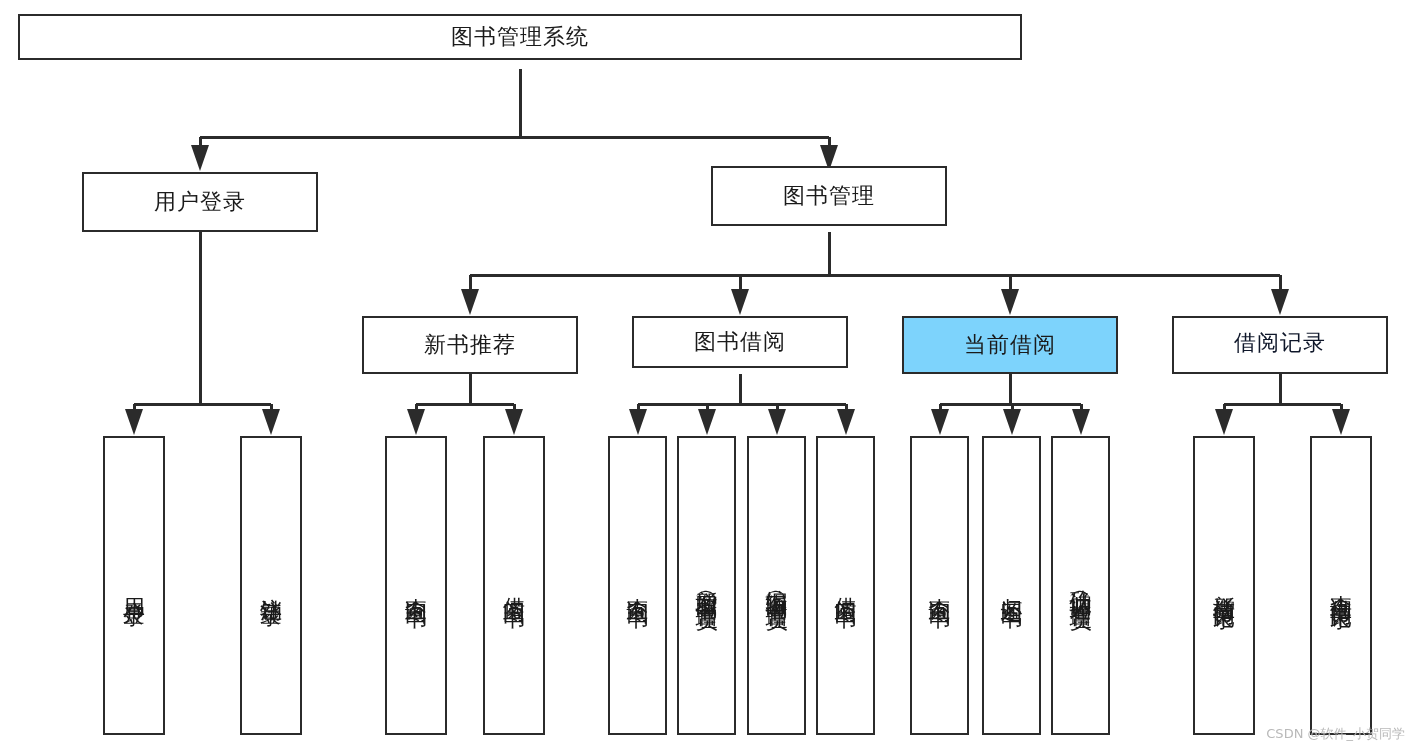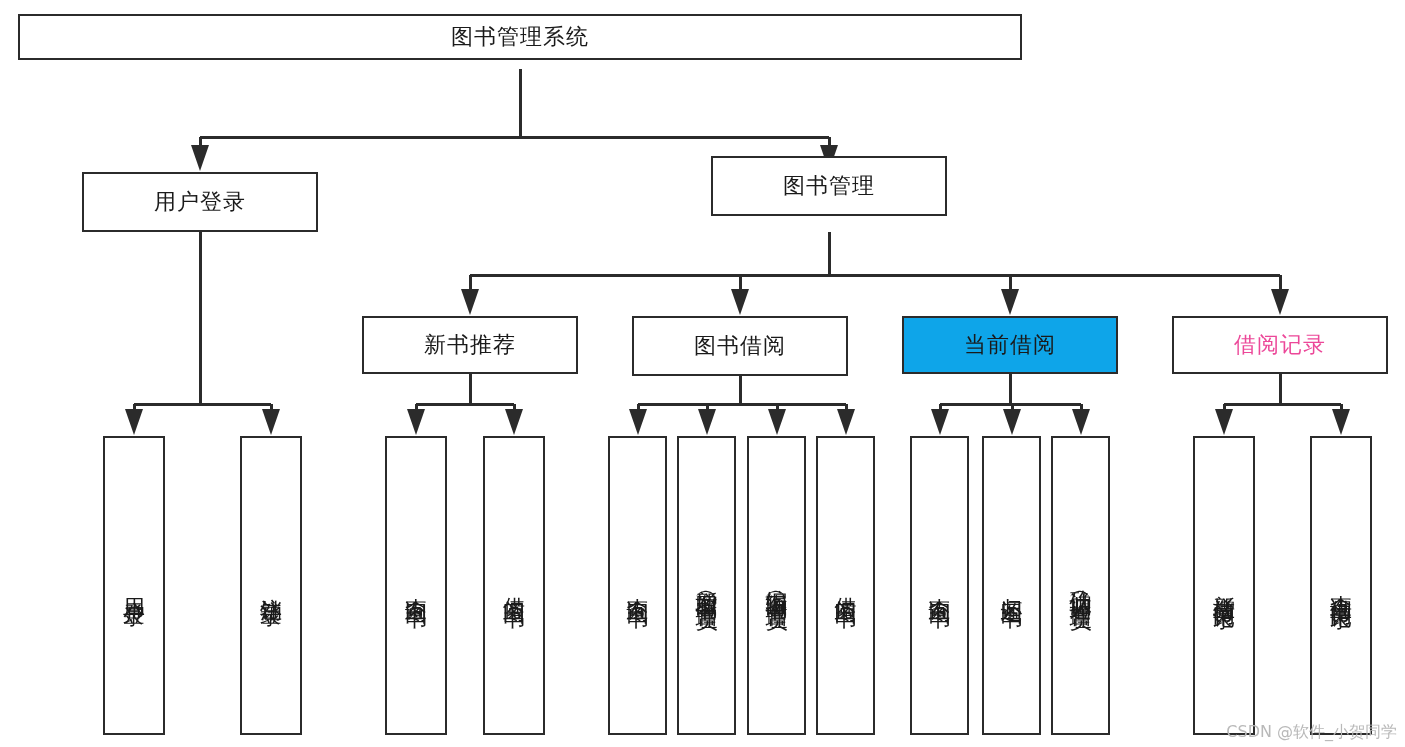--- a/index.html
+++ b/index.html
@@ -53,23 +53,23 @@
   #connector-layer {
     position: absolute;
     left: 0;
     top: 0;
     width: 1405px;
     height: 747px;
     pointer-events: none;
   }
   #watermark {
     position: absolute;
-    right: 8px;
+    right: 0;
     bottom: 4px;
-    font-size: 16px;
+    font-size: 13px;
     color: #b9b9b9;
     white-space: nowrap;
     user-select: none;
   }
 </style>
 </head>
 <body>
 
 <div id="diagram-root">
 
@@ -128,34 +128,34 @@
       <polygon points="1332,409 1350,409 1341,435" fill="#2b2b2b"></polygon>
     </svg>
 
   <div id="node-layer">
       <div class="node-box root" style="left: 18px; top: 14px; width: 1004px; height: 46px; border-color: rgb(43, 43, 43); background: rgb(255, 255, 255);">
         <span class="node-label" style="color: rgb(26, 26, 26);">图书管理系统</span>
       </div>
       <div class="node-box level2" style="left: 82px; top: 172px; width: 236px; height: 60px; border-color: rgb(43, 43, 43); background: rgb(255, 255, 255);">
         <span class="node-label" style="color: rgb(26, 26, 26);">用户登录</span>
       </div>
-      <div class="node-box level2" style="left: 711px; top: 156px; width: 236px; height: 60px; border-color: rgb(43, 43, 43); background: rgb(255, 255, 255);">
+      <div class="node-box level2" style="left: 711px; top: 166px; width: 236px; height: 60px; border-color: rgb(43, 43, 43); background: rgb(255, 255, 255);">
         <span class="node-label" style="color: rgb(26, 26, 26);">图书管理</span>
       </div>
       <div class="node-box level3" style="left: 362px; top: 316px; width: 216px; height: 58px; border-color: rgb(43, 43, 43); background: rgb(255, 255, 255);">
         <span class="node-label" style="color: rgb(26, 26, 26); text-align: right;">新书推荐</span>
       </div>
-      <div class="node-box level3" style="left: 632px; top: 316px; width: 216px; height: 60px; border-color: rgb(43, 43, 43); background: rgb(255, 255, 255);">
+      <div class="node-box level3" style="left: 632px; top: 316px; width: 216px; height: 52px; border-color: rgb(43, 43, 43); background: rgb(255, 255, 255);">
         <span class="node-label" style="color: rgb(26, 26, 26);">图书借阅</span>
       </div>
-      <div class="node-box level3" style="left: 902px; top: 316px; width: 216px; height: 58px; border-color: rgb(43, 43, 43); background: #0ea5e9;">
+      <div class="node-box level3" style="left: 902px; top: 316px; width: 216px; height: 58px; border-color: rgb(43, 43, 43); background: #7dd3fc;">
         <span class="node-label" style="color: rgb(26, 26, 26);">当前借阅</span>
       </div>
       <div class="node-box level3" style="left: 1172px; top: 316px; width: 216px; height: 58px; border-color: rgb(43, 43, 43); background: rgb(255, 255, 255);">
-        <span class="node-label" style="color: #ec4899;">借阅记录</span>
+        <span class="node-label" style="color: #0f172a; font-family: Liberation Mono, monospace;">借阅记录</span>
       </div>
       <div class="node-box level3 vertical" style="left: 103px; top: 436px; width: 62px; height: 299px; border-color: rgb(43, 43, 43); background: rgb(255, 255, 255);">
         <span class="node-label" style="color: rgb(26, 26, 26);">用户登录</span>
       </div>
       <div class="node-box level3 vertical" style="left: 240px; top: 436px; width: 62px; height: 299px; border-color: rgb(43, 43, 43); background: rgb(255, 255, 255);">
         <span class="node-label" style="color: rgb(26, 26, 26);">注销登录</span>
       </div>
       <div class="node-box level3 vertical" style="left: 385px; top: 436px; width: 62px; height: 299px; border-color: rgb(43, 43, 43); background: rgb(255, 255, 255);">
         <span class="node-label" style="color: rgb(26, 26, 26);">查询图书</span>
       </div>

